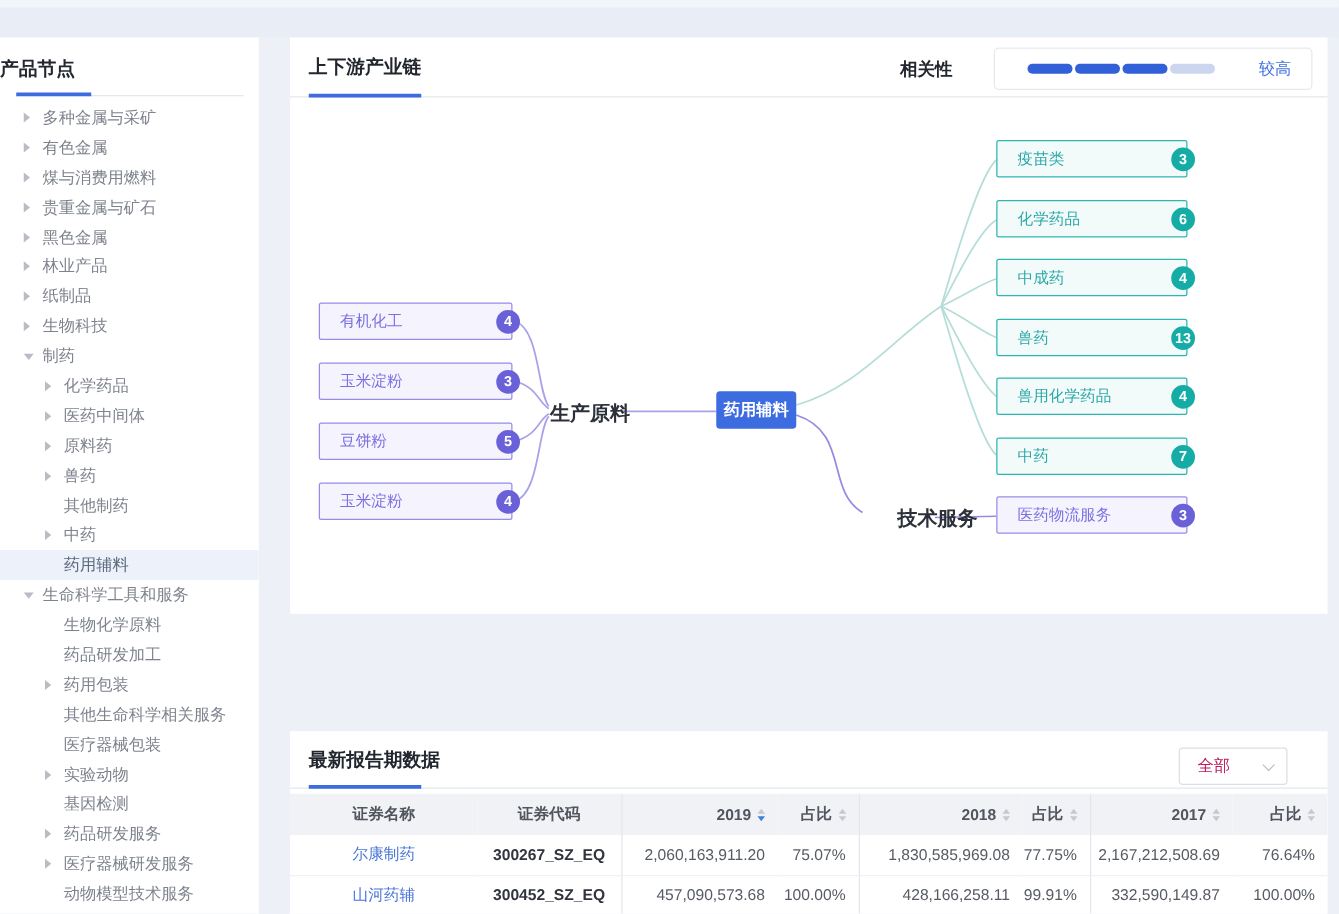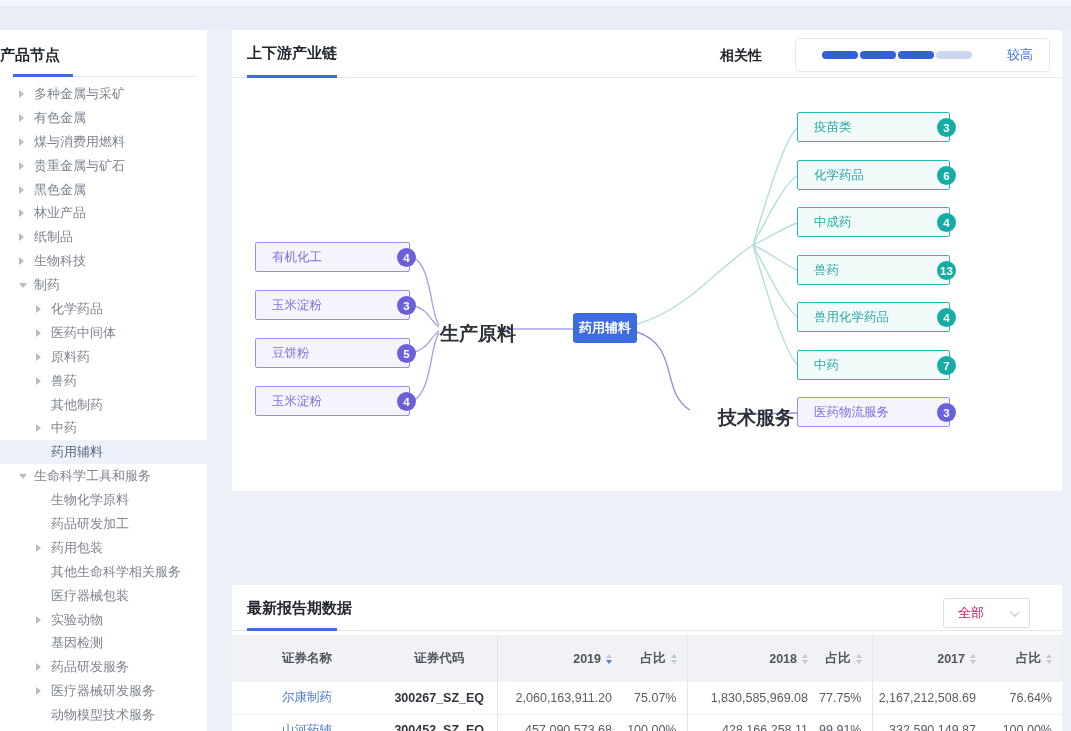--- a/index.html
+++ b/index.html
@@ -50,33 +50,33 @@
     padding-left:16px; font-size:12.5px; cursor:pointer; }
   .chain-node.purple { background:#f5f4fe; border:1px solid #968de8; color:#7b70e0; }
   .chain-node.teal { background:#f3fbfa; border:1px solid #2eb6b0; color:#2aa8a8; }
   .cn-badge { position:absolute; right:-7px; top:5px; width:19px; height:19px; border-radius:50%;
     color:#fff; font-size:11.5px; font-weight:bold; display:flex; align-items:center; justify-content:center; }
   .chain-node.purple .cn-badge { background:var(--badge-purple,#6a61d8); }
   .chain-node.teal .cn-badge { background:var(--badge-teal,#15aca6); }
   .center-node { position:absolute; left:341px; top:225px; width:64px; height:30px;
     background:var(--accent-blue,#3d6ce0); color:#fff; font-size:13px; font-weight:bold;
     border-radius:3px; display:flex; align-items:center; justify-content:center; cursor:pointer; }
-  .group-label { position:absolute; font-size:19px; font-weight:bold; color:#2c3038; }
+  .group-label { position:absolute; font-size:16px; font-weight:bold; color:#2c3038; }
 
   
   .table-card { position:absolute; left:232px; top:585px; width:830px; height:146px; background:#fff; overflow:hidden; }
   .filter-dd { position:absolute; right:32px; top:13px; width:87px; height:30px;
     border:1px solid #dcdfe5; border-radius:3px; background:#fff; display:flex; align-items:center;
     padding:0 12px 0 14px; font-size:13px; color:#be185d; cursor:pointer; }
   .chev { width:7px; height:7px; border-right:1.5px solid #b9bec8; border-bottom:1.5px solid #b9bec8;
     transform:rotate(45deg) translateY(-2px); margin-left:auto; }
   .table-card .head-rule { top:45px; }
   table.report { position:absolute; left:0; top:50px; width:830px; border-collapse:collapse;
     font-size:12.5px; color:#565b64; table-layout:fixed; }
-  thead tr { height:47px; background:#f1f2f5; }
+  thead tr { height:33px; background:#f1f2f5; }
   tbody tr { height:32px; background:#fff; }
   tbody tr + tr td { border-top:1px solid #f0f1f4; }
   th { font-weight:bold; color:#50555e; }
   td,th { padding:0; }
   .gstart { border-left:1px solid #e3e6ec; }
   .hwrap { display:flex; align-items:center; gap:5px; }
   .hwrap.center { justify-content:center; }
   .hwrap.end { justify-content:flex-end; padding-right:10px; }
   .num { text-align:right; padding-right:10px; }
   td.c-name,td.c-code { text-align:center; }

